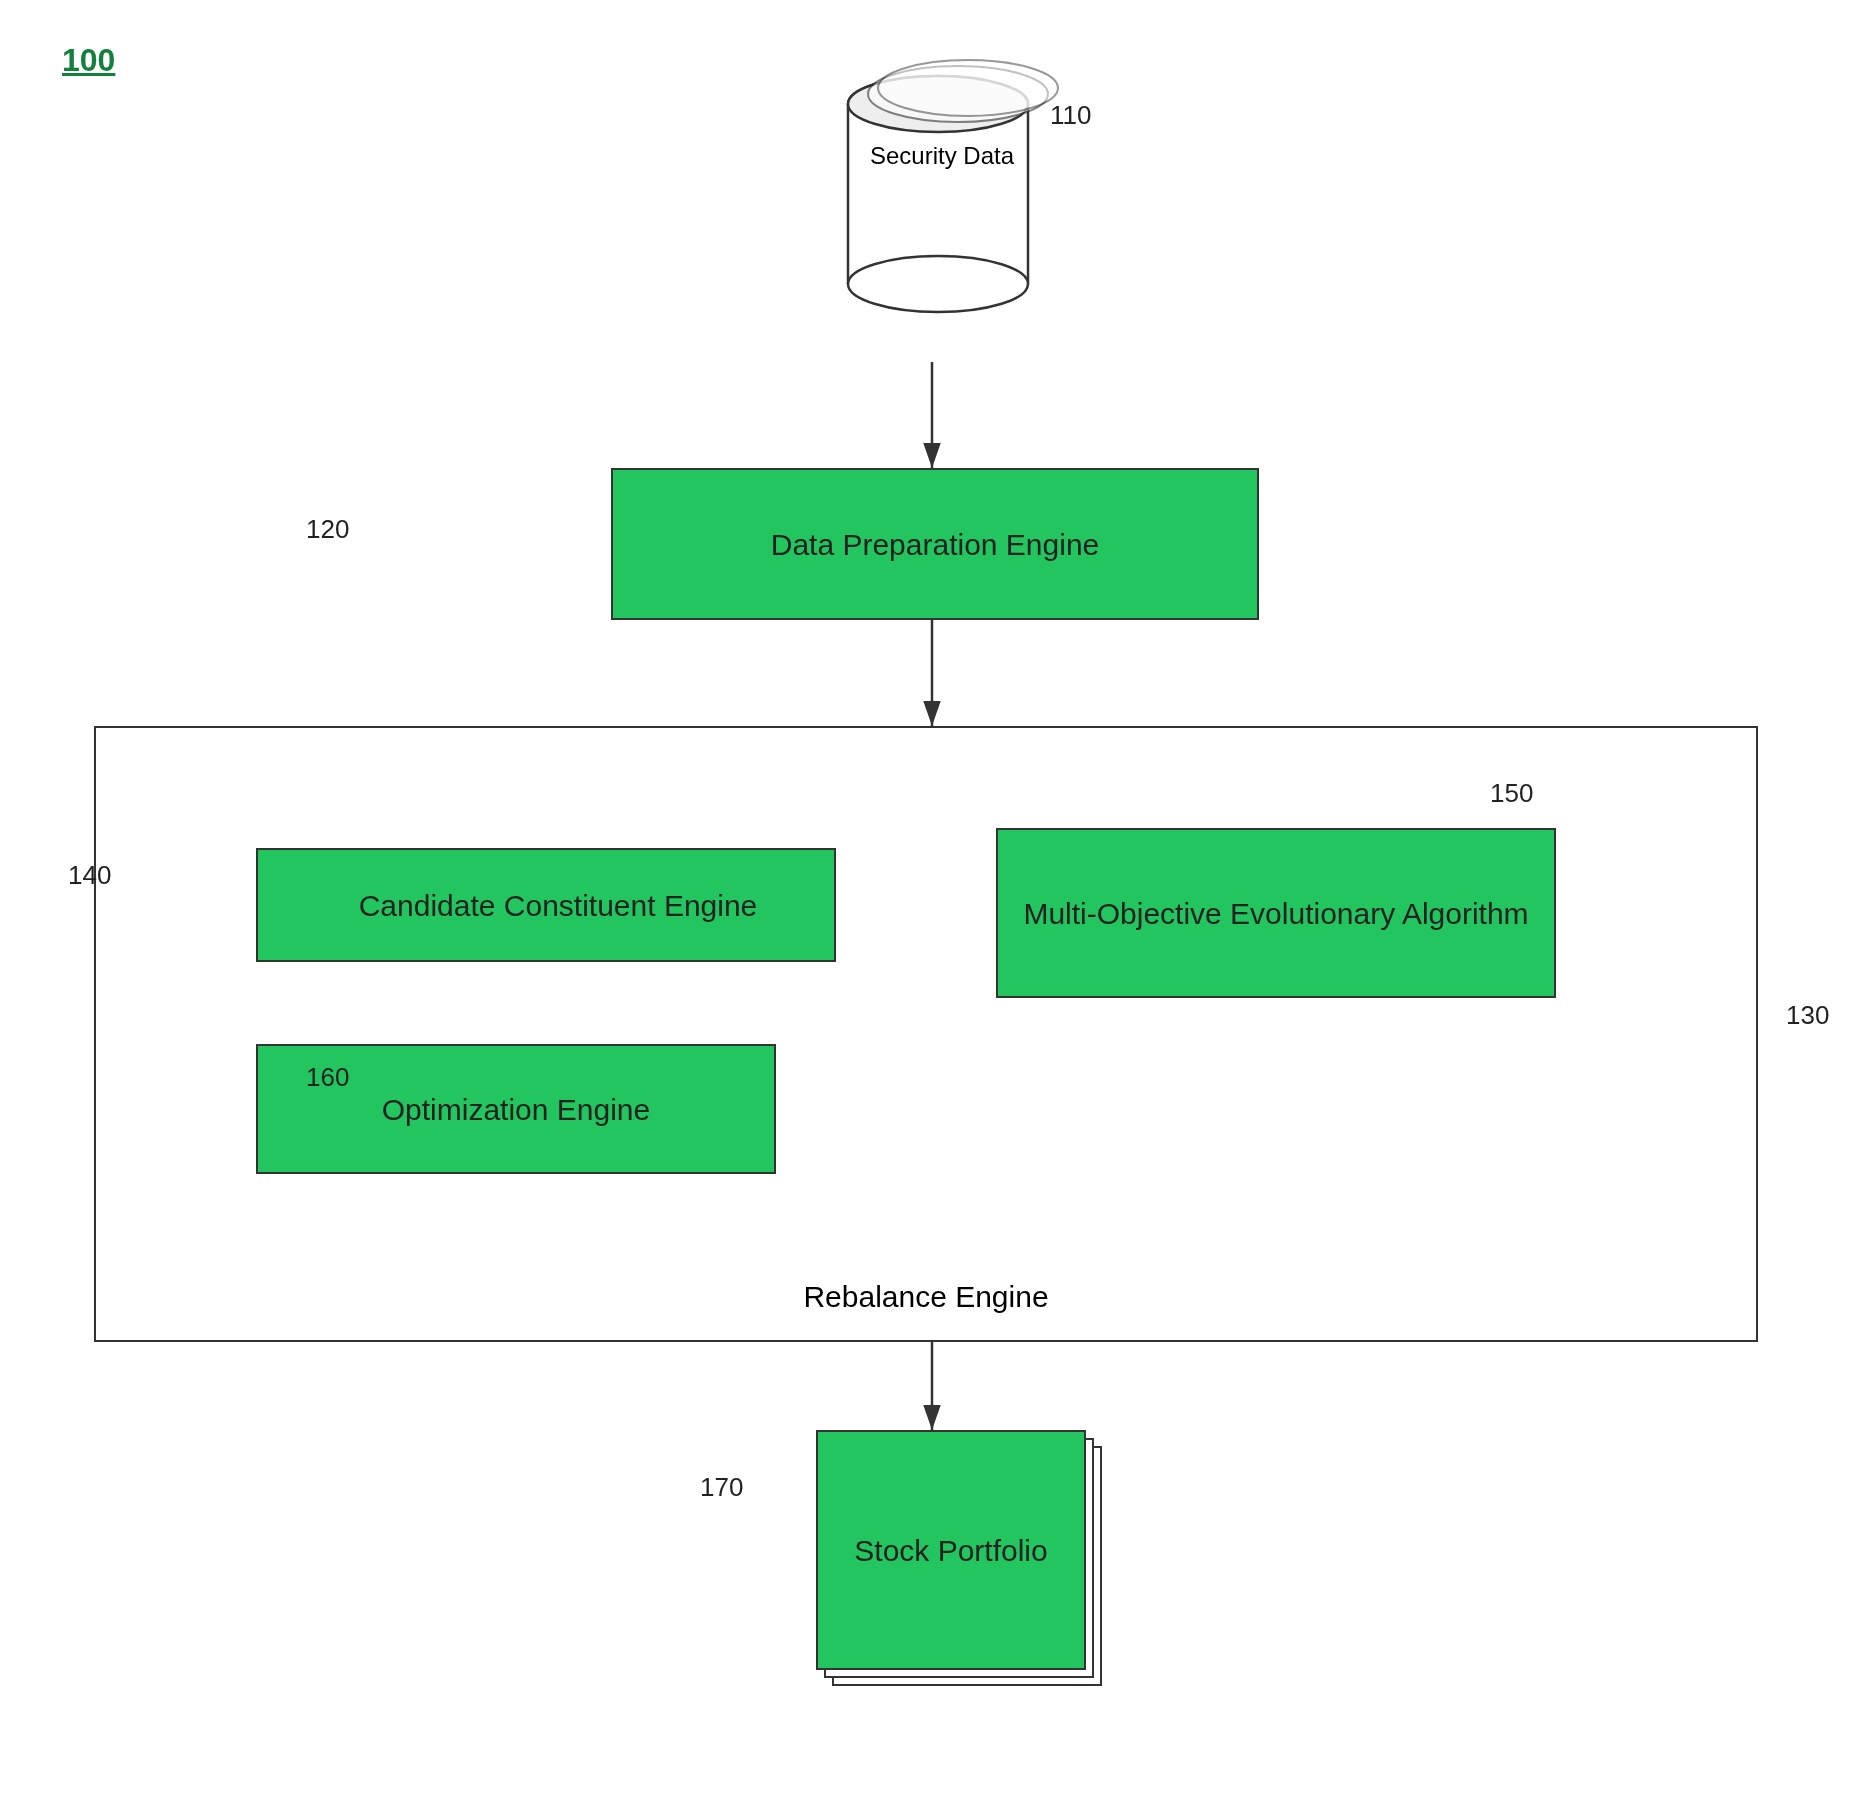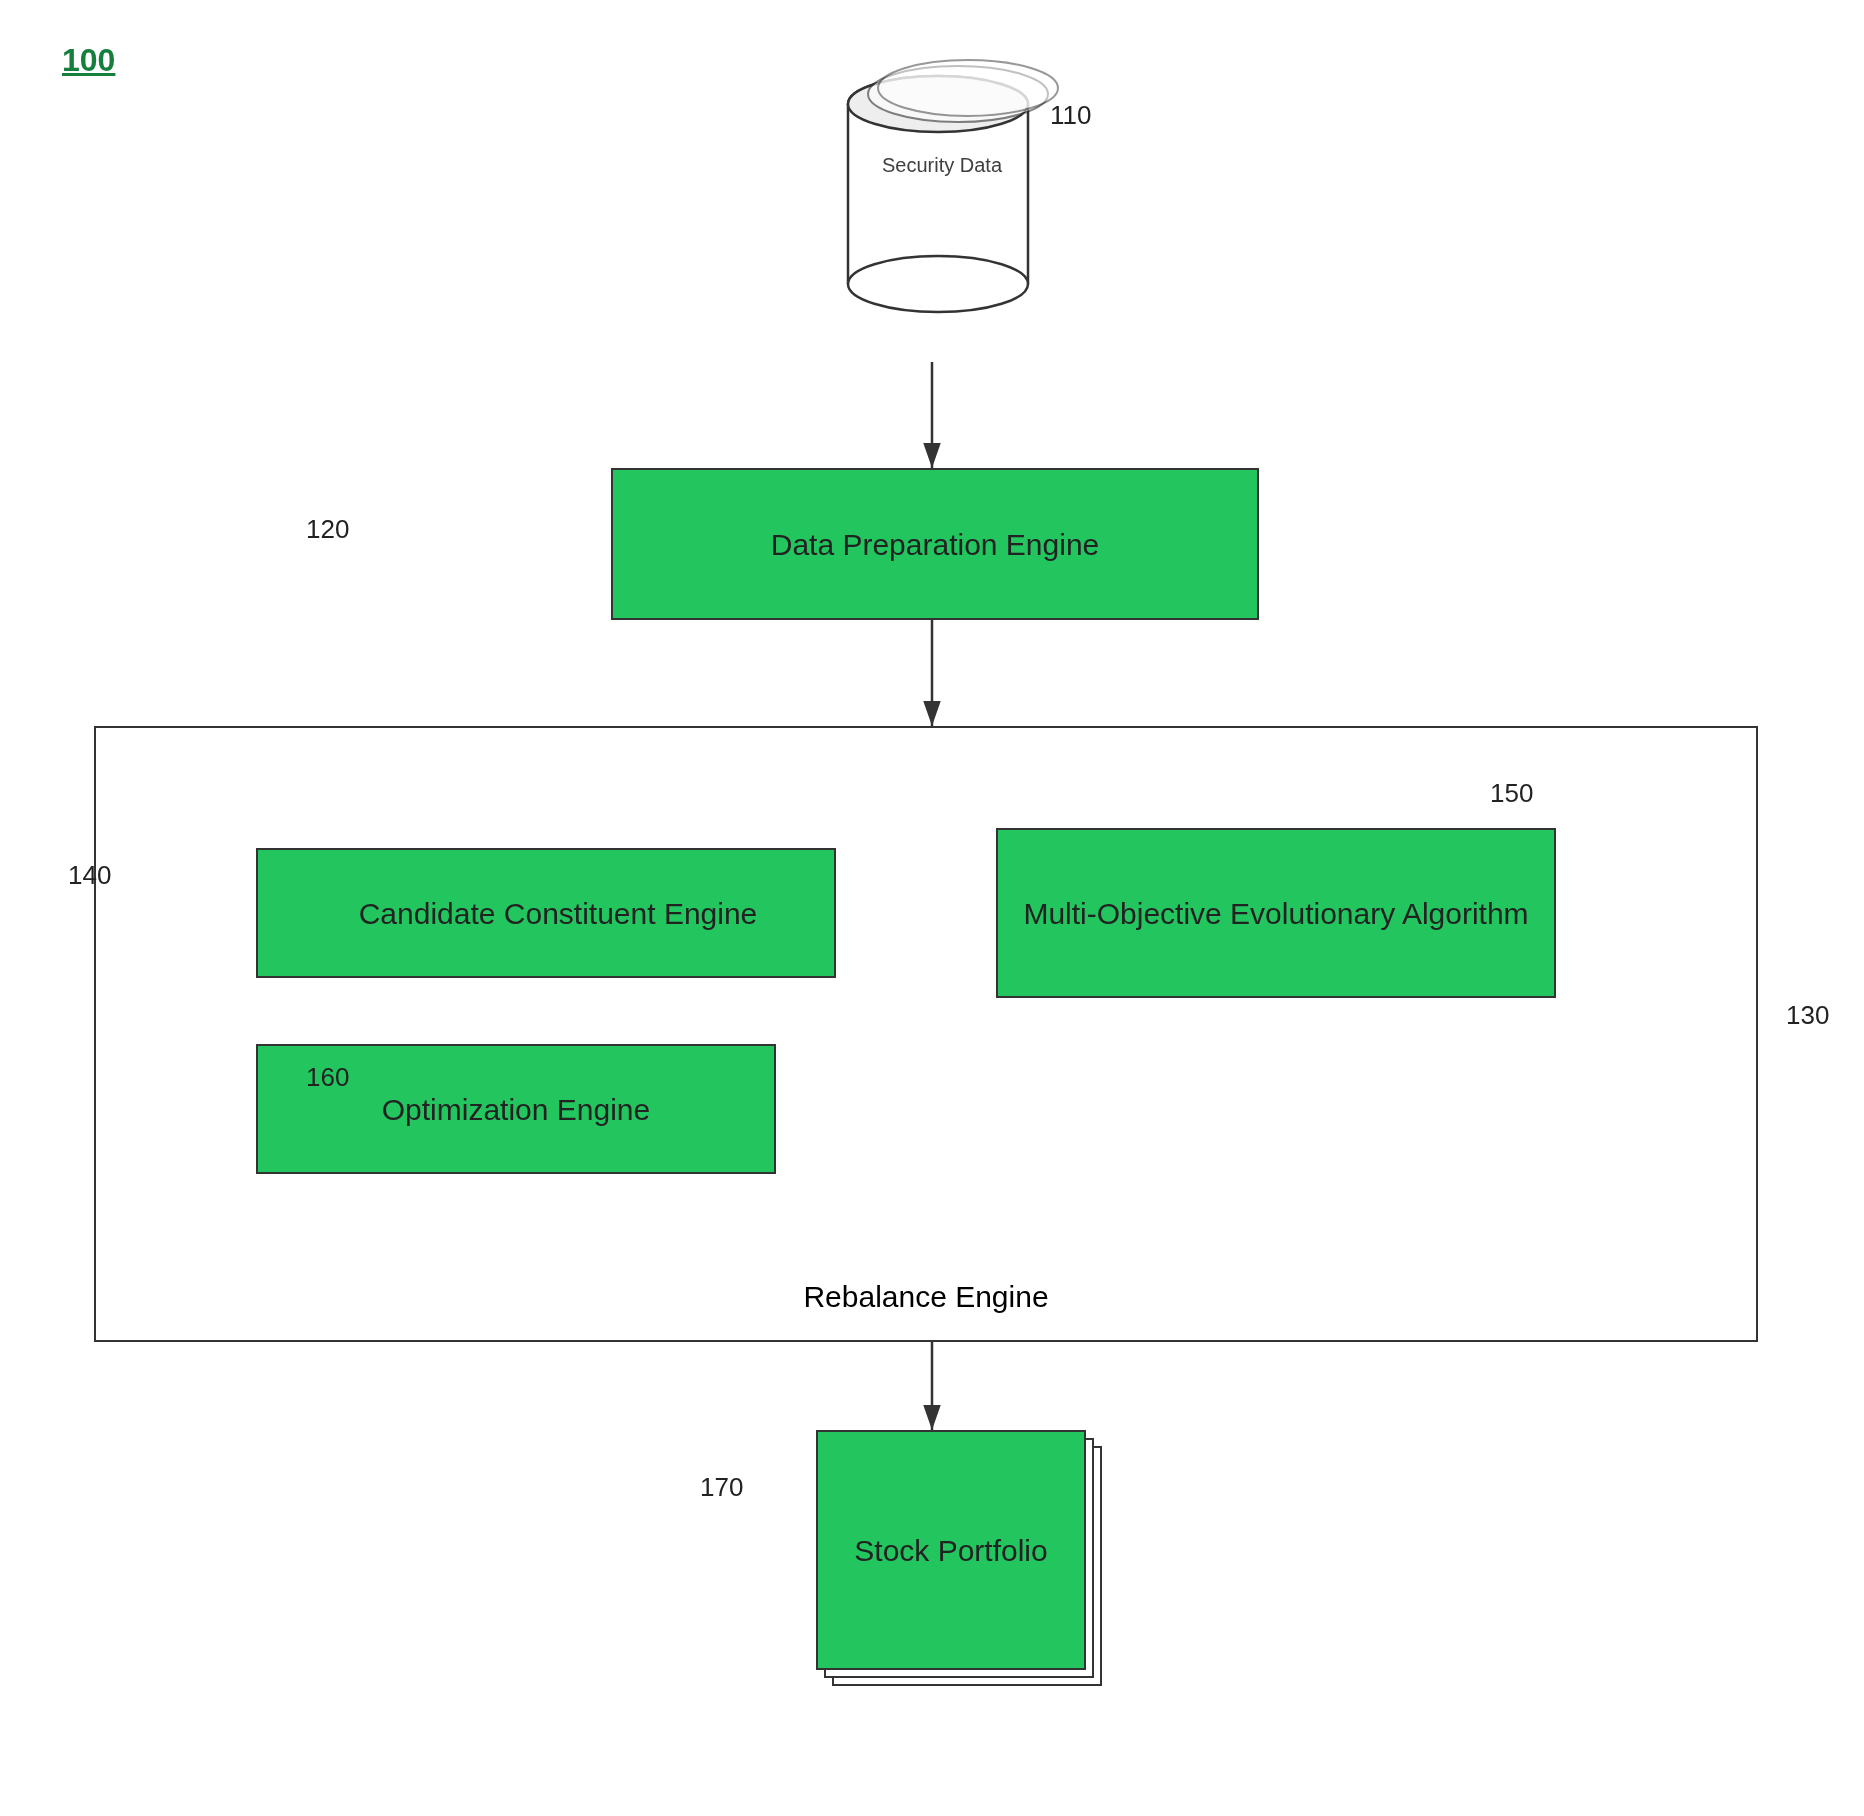--- a/index.html
+++ b/index.html
@@ -103,35 +103,35 @@
     <line x1="208" y1="52" x2="208" y2="232" stroke="#333" stroke-width="2.5"></line>
     <ellipse cx="118" cy="232" rx="90" ry="28" fill="#fff" stroke="#333" stroke-width="2.5"></ellipse>
     <ellipse cx="118" cy="52" rx="90" ry="28" fill="#eee" stroke="#333" stroke-width="2.5"></ellipse>
 
     <ellipse cx="138" cy="42" rx="90" ry="28" fill="#fff" stroke="#333" stroke-width="2" opacity="0.6"></ellipse>
     <ellipse cx="148" cy="36" rx="90" ry="28" fill="#fff" stroke="#333" stroke-width="2" opacity="0.5"></ellipse>
   </svg>
 
   <div class="ref-label" style="top:100px; left:1050px;">110</div>
 
-  <div style="position:absolute; top:152px; left:862px; width:160px; text-align:center;
-              font-size:20px; color:#404040; line-height:1.3;">
+  <div style="position:absolute; top:140px; left:862px; width:160px; text-align:center;
+              font-size:24px; color:#000000; line-height:1.3;">
     <span>Security
 Data</span>
   </div>
 
   <div class="engine-box" style="left:611px; top:468px; width:648px; height:152px;">
     <span>Data Preparation Engine</span>
   </div>
 
   <div class="ref-label" style="top:514px; left:306px;">120</div>
 
   <div class="outer-box" style="left:94px; top:726px; width:1664px; height:616px;">
 
-    <div class="engine-box" style="position:absolute; left:160px; top:120px; width:580px; height:130px;padding-left:24px;">
+    <div class="engine-box" style="position:absolute; left:160px; top:120px; width:580px; height:114px;padding-left:24px;">
       <span>Candidate Constituent Engine</span>
     </div>
 
     <div class="engine-box" style="position:absolute; left:900px; top:100px; width:560px; height:170px;">
       <span>Multi-Objective
 Evolutionary Algorithm</span>
     </div>
 
     <div class="engine-box" style="position:absolute; left:160px; top:316px; width:520px; height:130px;">
       <span>Optimization Engine</span>

